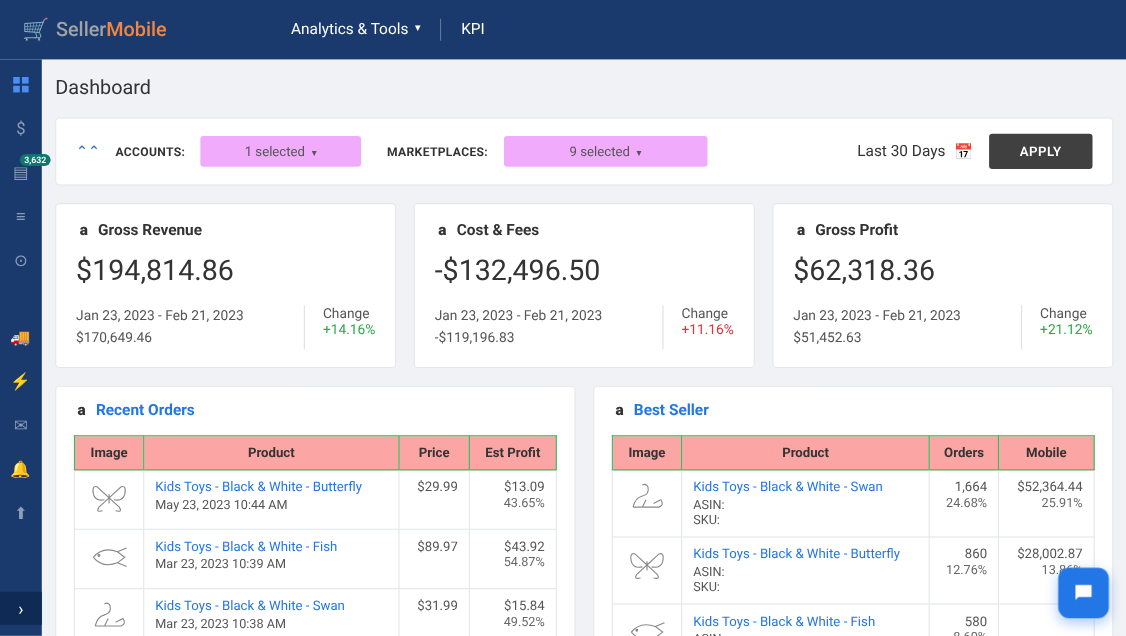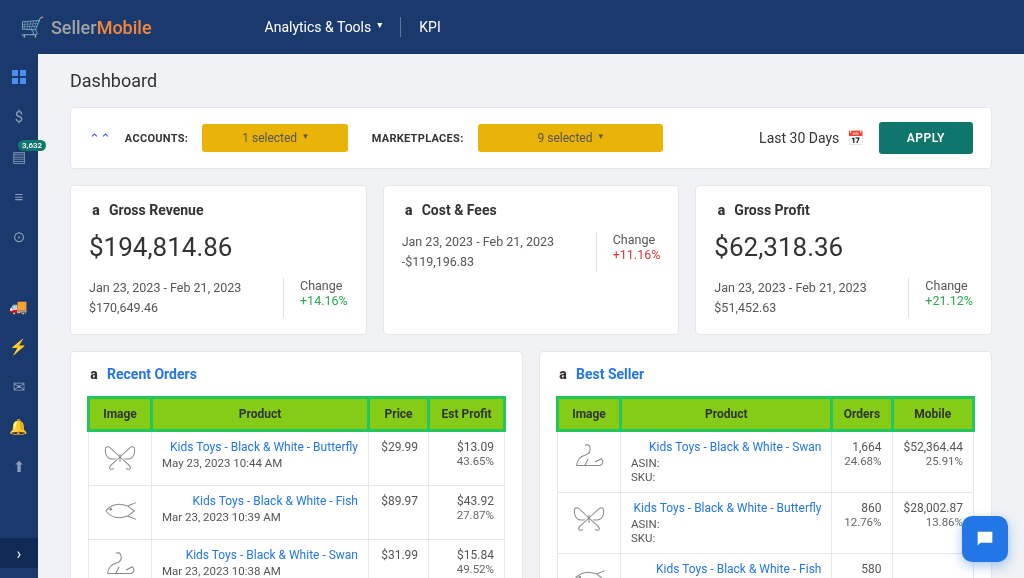--- a/index.html
+++ b/index.html
@@ -13,54 +13,54 @@
 .topnav { display: flex; align-items: center; margin-left: 95px; gap: 0; }
 .topnav-item { font-size: 14px; padding: 0 18px; cursor: pointer; color: #fff; display: flex; align-items: flex-start; gap: 6px; }
 .topnav-sep { width: 1px; height: 20px; background: rgba(255,255,255,0.3); }
 
 .sidebar { position: absolute; left: 0; top: 54px; bottom: 0; width: 38px; background: #1a3a6e; display: flex; flex-direction: column; align-items: center; padding-top: 12px; gap: 18px; }
 .sidebar-item { width: 22px; height: 22px; color: #8c9db8; display: flex; align-items: center; justify-content: center; cursor: pointer; position: relative; font-size: 15px; }
 .sidebar-item.active { color: #4a8ff0; }
 .sidebar-badge { position: absolute; top: -6px; left: 10px; background: #0f766e; color: #fff; font-size: 8px; padding: 1px 4px; border-radius: 6px; font-weight: 600; }
 .sidebar-expand { position: absolute; bottom: 10px; left: 0; width: 38px; height: 30px; background: #0f2a54; color: #fff; display: flex; align-items: center; justify-content: center; cursor: pointer; }
 
-.main { position: absolute; left: 38px; top: 54px; right: 0; bottom: 0; padding: 16px 32px; overflow-y: auto; }
+.main { position: absolute; left: 38px; top: 54px; right: 0; bottom: 0; padding: 16px 12px; overflow-y: auto; }
 .page-title { font-size: 18px; color: #333; font-weight: 400; margin-bottom: 16px; }
 
 .filter-bar { background: #fff; border-radius: 4px; padding: 14px 18px; display: flex; align-items: center; gap: 14px; margin-bottom: 16px; border: 1px solid #e6e6e6; }
 .filter-icon { color: #2968d0; font-size: 13px; }
 .filter-label { font-size: 11px; font-weight: 700; color: #333; letter-spacing: 0.3px; }
-.filter-dropdown { background: #eab308; border-radius: 3px; padding: 7px 40px; font-size: 12px; color: #555; cursor: pointer; display: flex; align-items: flex-start; gap: 6px; }
+.filter-dropdown { background: #f0abfc; border-radius: 3px; padding: 7px 40px; font-size: 12px; color: #555; cursor: pointer; display: flex; align-items: flex-end; gap: 6px; }
 .filter-spacer { flex: 1; }
 .date-range { font-size: 14px; color: #333; display: flex; align-items: center; gap: 8px; }
-.apply-btn { background: #0f766e; color: #fff; border: none; padding: 9px 28px; border-radius: 3px; font-size: 12px; font-weight: 600; cursor: pointer; letter-spacing: 0.5px; }
+.apply-btn { background: #404040; color: #fff; border: none; padding: 9px 28px; border-radius: 3px; font-size: 12px; font-weight: 600; cursor: pointer; letter-spacing: 0.5px; }
 
 .kpi-row { display: flex; gap: 16px; margin-bottom: 16px; }
 .kpi-card { flex: 1; background: #fff; border: 1px solid #e6e6e6; border-radius: 4px; padding: 16px 18px; }
 .kpi-title { font-size: 14px; font-weight: 700; color: #333; margin-bottom: 14px; display: flex; align-items: center; gap: 6px; }
 .amz-ico { width: 14px; height: 14px; display: inline-flex; align-items: center; justify-content: center; }
 .kpi-value { font-size: 26px; color: #333; margin-bottom: 16px; }
 .kpi-footer { display: flex; }
 .kpi-period { flex: 1; font-size: 12.5px; color: #555; line-height: 1.6; padding-right: 12px; }
 .kpi-divider { width: 1px; background: #e0e0e0; }
 .kpi-change { padding-left: 16px; font-size: 12.5px; color: #555; }
 .kpi-change-val.green { color: #2fa84f; }
 .kpi-change-val.red { color: #d9363e; }
 
 .tables-row { display: flex; gap: 16px; }
 .table-card { flex: 1; background: #fff; border: 1px solid #e6e6e6; border-radius: 4px; padding: 14px 16px; }
 .table-title { font-size: 14px; font-weight: 700; color: #2376e5; margin-bottom: 14px; display: flex; align-items: center; gap: 6px; }
 .table-title .amz-ico { color: #333; }
 table { width: 100%; border-collapse: collapse; font-size: 12px; }
-th { background: #84cc16; padding: 8px 10px; text-align: center; color: #333; font-weight: 700; border: 3px solid #22c55e; }
+th { background: #fca5a5; padding: 8px 10px; text-align: center; color: #333; font-weight: 700; border: 1px solid #22c55e; }
 td { padding: 8px 10px; border: 1px solid #e3e6eb; vertical-align: top; }
 td.img-cell { width: 60px; text-align: center; }
 td.img-cell svg { width: 42px; height: 34px; stroke: #888; fill: none; stroke-width: 1.2; }
 td.product-cell { color: #555; }
-.product-link { color: #2376e5; font-size: 12px; display: block; margin-bottom: 2px; text-align: right; }
+.product-link { color: #2376e5; font-size: 12px; display: block; margin-bottom: 2px; }
 .product-sub { font-size: 11.5px; color: #555; }
 td.num-cell { text-align: right; color: #555; }
 .num-sub { font-size: 11.5px; color: #666; }
 
 .chat-fab { position: absolute; bottom: 16px; right: 16px; width: 46px; height: 46px; background: #2376e5; border-radius: 10px; display: flex; align-items: center; justify-content: center; color: #fff; cursor: pointer; box-shadow: 0 4px 12px rgba(35,118,229,0.4); }
 </style>
 </head>
 <body>
 
 <div class="topbar">
@@ -160,20 +160,21 @@
       <div class="kpi-change">Change<br><span class="kpi-change-val green">+14.16%</span></div>
     </div>
       </div>
       <div class="kpi-card">
     <div class="kpi-title">
           <span class="amz-ico">
             <b>a</b>
           </span>
           <span>Cost &amp; Fees</span>
         </div>
+    <div class="kpi-value">-$132,496.50</div>
     <div class="kpi-footer">
       <div class="kpi-period">Jan 23, 2023 - Feb 21, 2023<br>-$119,196.83</div>
       <div class="kpi-divider"></div>
       <div class="kpi-change">Change<br><span class="kpi-change-val red">+11.16%</span></div>
     </div>
       </div>
       <div class="kpi-card">
     <div class="kpi-title">
           <span class="amz-ico">
             <b>a</b>
@@ -221,21 +222,21 @@
             <tr>
     <td class="img-cell"><svg viewBox="0 0 50 40">
                   <path d="M8 20 Q18 8 34 14 L42 20 L34 26 Q18 32 8 20 M34 14 L44 10 M34 26 L44 30 M16 20 L16 20"></path>
                   <circle cx="14" cy="18" r="1" fill="#888"></circle>
                 </svg></td>
     <td class="product-cell">
       <span class="product-link">Kids Toys - Black &amp; White - Fish</span>
       <span class="product-sub">Mar 23, 2023 10:39 AM</span>
     </td>
     <td class="num-cell">$89.97</td>
-    <td class="num-cell">$43.92<br><span class="num-sub">27.87%</span></td>
+    <td class="num-cell">$43.92<br><span class="num-sub">54.87%</span></td>
             </tr>
             <tr>
     <td class="img-cell"><svg viewBox="0 0 50 40">
                   <path d="M10 30 Q12 20 20 18 Q28 16 26 8 Q24 4 20 6 M10 30 L38 30 Q44 28 40 22 L32 26 M20 30 L24 22"></path>
                 </svg></td>
     <td class="product-cell">
       <span class="product-link">Kids Toys - Black &amp; White - Swan</span>
       <span class="product-sub">Mar 23, 2023 10:38 AM</span>
     </td>
     <td class="num-cell">$31.99</td>

